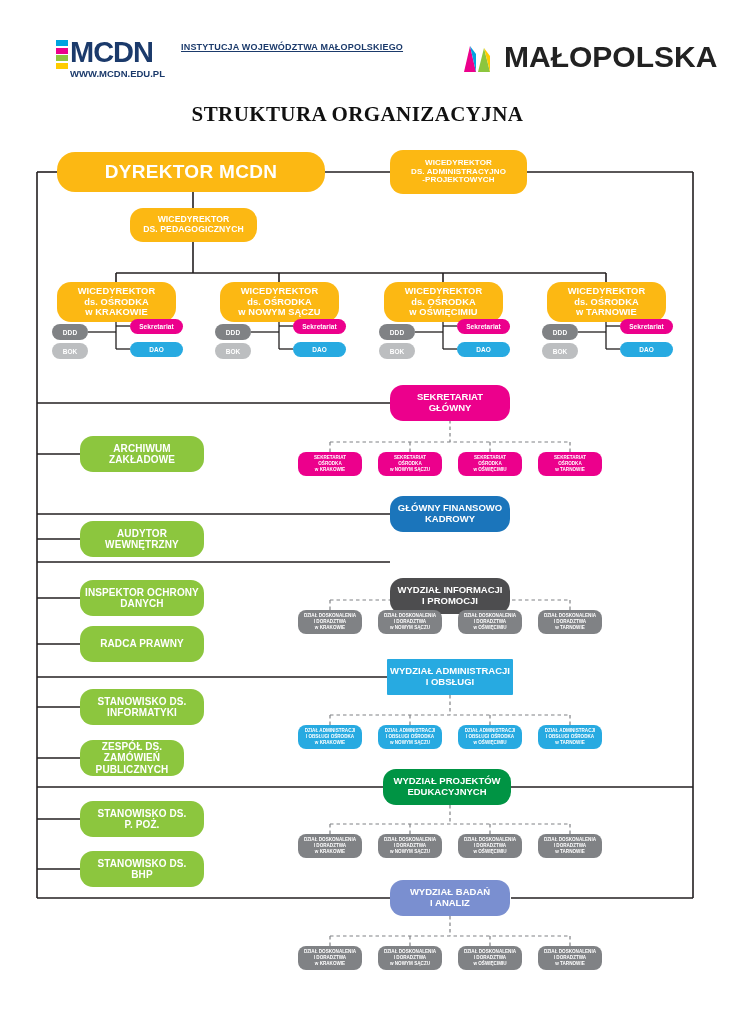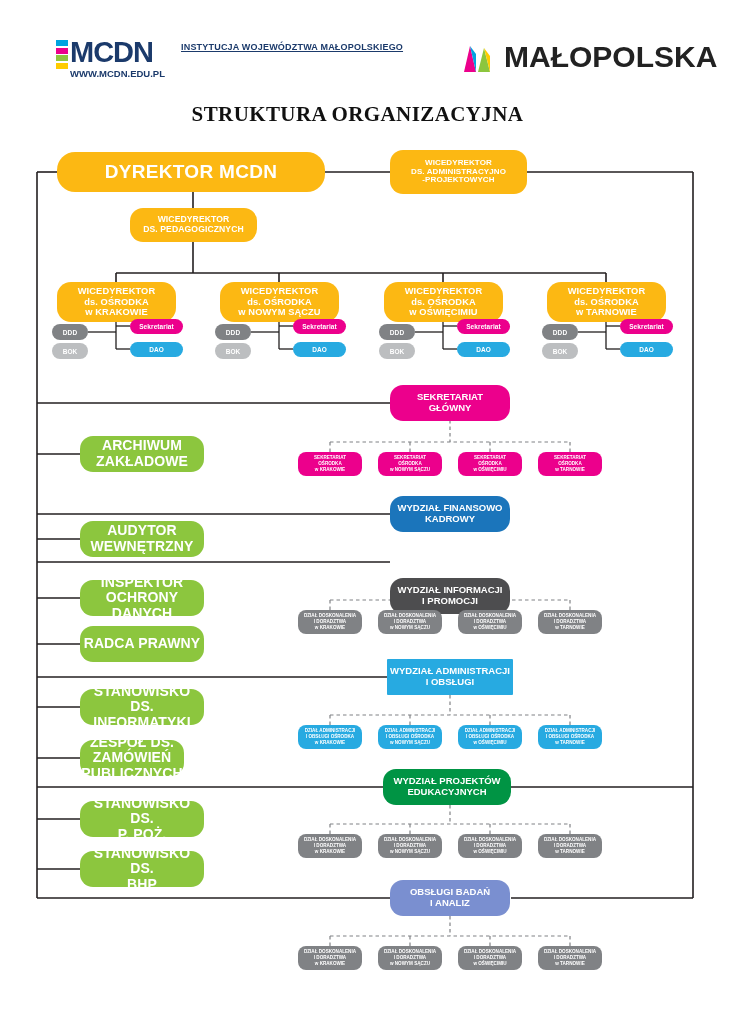--- a/index.html
+++ b/index.html
@@ -44,21 +44,21 @@
   .node{
     position:absolute;box-sizing:border-box;
     display:flex;align-items:center;justify-content:center;text-align:center;
     color:#ffffff;font-weight:700;line-height:1.12;
     border-radius:12px;
     white-space:pre-line;
   }
   .n-dir    {background:#fcb813;border-radius:18px;font-size:19px;letter-spacing:.3px;}
   .n-yellow {background:#fcb813;font-size:8px;letter-spacing:.1px;border-radius:13px;}
   .n-vice   {background:#fcb813;font-size:9.3px;letter-spacing:.1px;border-radius:14px;}
-  .n-green  {background:#8cc63e;font-size:14px;letter-spacing:.1px;border-radius:13px;}
+  .n-green  {background:#8cc63e;font-size:10px;letter-spacing:.1px;border-radius:13px;}
   .n-magenta{background:#ec008c;font-size:9.5px;border-radius:13px;}
   .n-blue   {background:#1b75bb;font-size:9.5px;border-radius:13px;}
   .n-dgray  {background:#4d4d4f;font-size:9.5px;border-radius:13px;}
   .n-cyan   {background:#27aae1;font-size:9.5px;border-radius:1px;}
   .n-dgreen {background:#009444;font-size:9.5px;border-radius:13px;}
   .n-peri   {background:#7a8fd0;font-size:9.5px;border-radius:13px;}
 
   .chip{position:absolute;box-sizing:border-box;display:flex;align-items:center;justify-content:center;
         color:#fff;font-weight:700;font-size:6.5px;border-radius:9px;letter-spacing:.1px;}
   .c-gray1{background:#808285;}
@@ -292,21 +292,21 @@
     <div class="sub s-mag" style="left:378px;top:322px;width:64px;height:24px;">SEKRETARIAT
 OŚRODKA
 w NOWYM SĄCZU</div>
     <div class="sub s-mag" style="left:458px;top:322px;width:64px;height:24px;">SEKRETARIAT
 OŚRODKA
 w OŚWIĘCIMIU</div>
     <div class="sub s-mag" style="left:538px;top:322px;width:64px;height:24px;">SEKRETARIAT
 OŚRODKA
 w TARNOWIE</div>
 
-    <div class="node n-blue" style="left:390px;top:366px;width:120px;height:36px;">WYDZIAŁ FINANSOWO
+    <div class="node n-blue" style="left:390px;top:366px;width:120px;height:36px;">GŁÓWNY FINANSOWO
 KADROWY</div>
 
     <div class="node n-dgray" style="left:390px;top:414px;width:120px;height:36px;margin-top:34px;">WYDZIAŁ INFORMACJI
 I PROMOCJI</div>
     <div class="sub s-gray" style="left:298px;top:480px;width:64px;height:24px;">DZIAŁ DOSKONALENIA
 I DORADZTWA
 w KRAKOWIE</div>
     <div class="sub s-gray" style="left:378px;top:480px;width:64px;height:24px;">DZIAŁ DOSKONALENIA
 I DORADZTWA
 w NOWYM SĄCZU</div>
@@ -340,21 +340,21 @@
     <div class="sub s-gray" style="left:378px;top:704px;width:64px;height:24px;">DZIAŁ DOSKONALENIA
 I DORADZTWA
 w NOWYM SĄCZU</div>
     <div class="sub s-gray" style="left:458px;top:704px;width:64px;height:24px;">DZIAŁ DOSKONALENIA
 I DORADZTWA
 w OŚWIĘCIMIU</div>
     <div class="sub s-gray" style="left:538px;top:704px;width:64px;height:24px;">DZIAŁ DOSKONALENIA
 I DORADZTWA
 w TARNOWIE</div>
 
-    <div class="node n-peri" style="left:390px;top:750px;width:120px;height:36px;">OBSŁUGI BADAŃ
+    <div class="node n-peri" style="left:390px;top:750px;width:120px;height:36px;">WYDZIAŁ BADAŃ
 I ANALIZ</div>
     <div class="sub s-gray" style="left:298px;top:816px;width:64px;height:24px;">DZIAŁ DOSKONALENIA
 I DORADZTWA
 w KRAKOWIE</div>
     <div class="sub s-gray" style="left:378px;top:816px;width:64px;height:24px;">DZIAŁ DOSKONALENIA
 I DORADZTWA
 w NOWYM SĄCZU</div>
     <div class="sub s-gray" style="left:458px;top:816px;width:64px;height:24px;">DZIAŁ DOSKONALENIA
 I DORADZTWA
 w OŚWIĘCIMIU</div>

